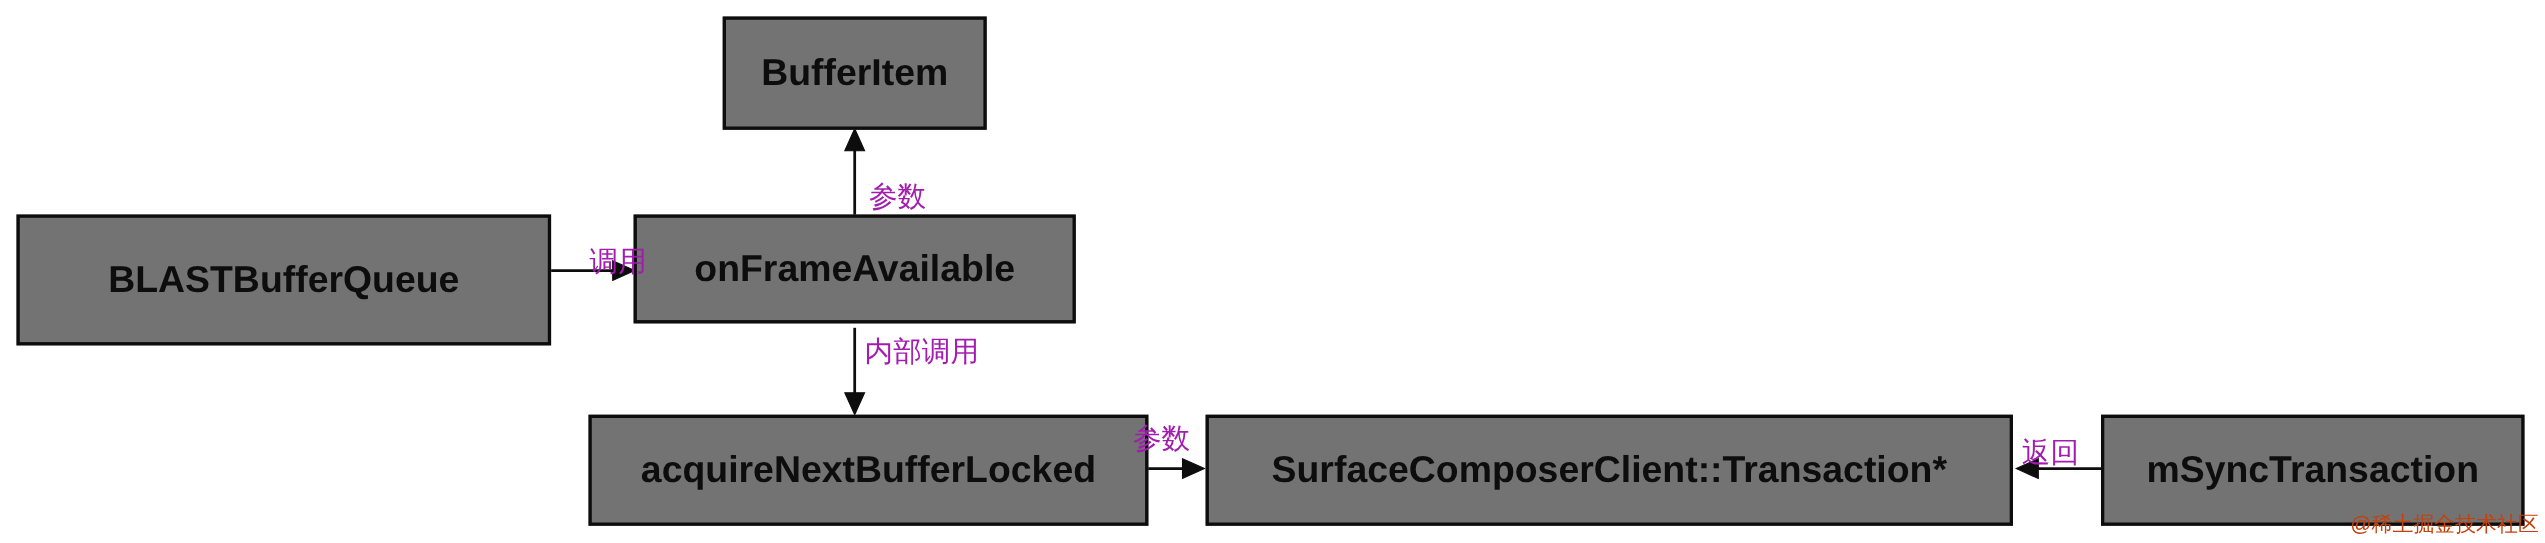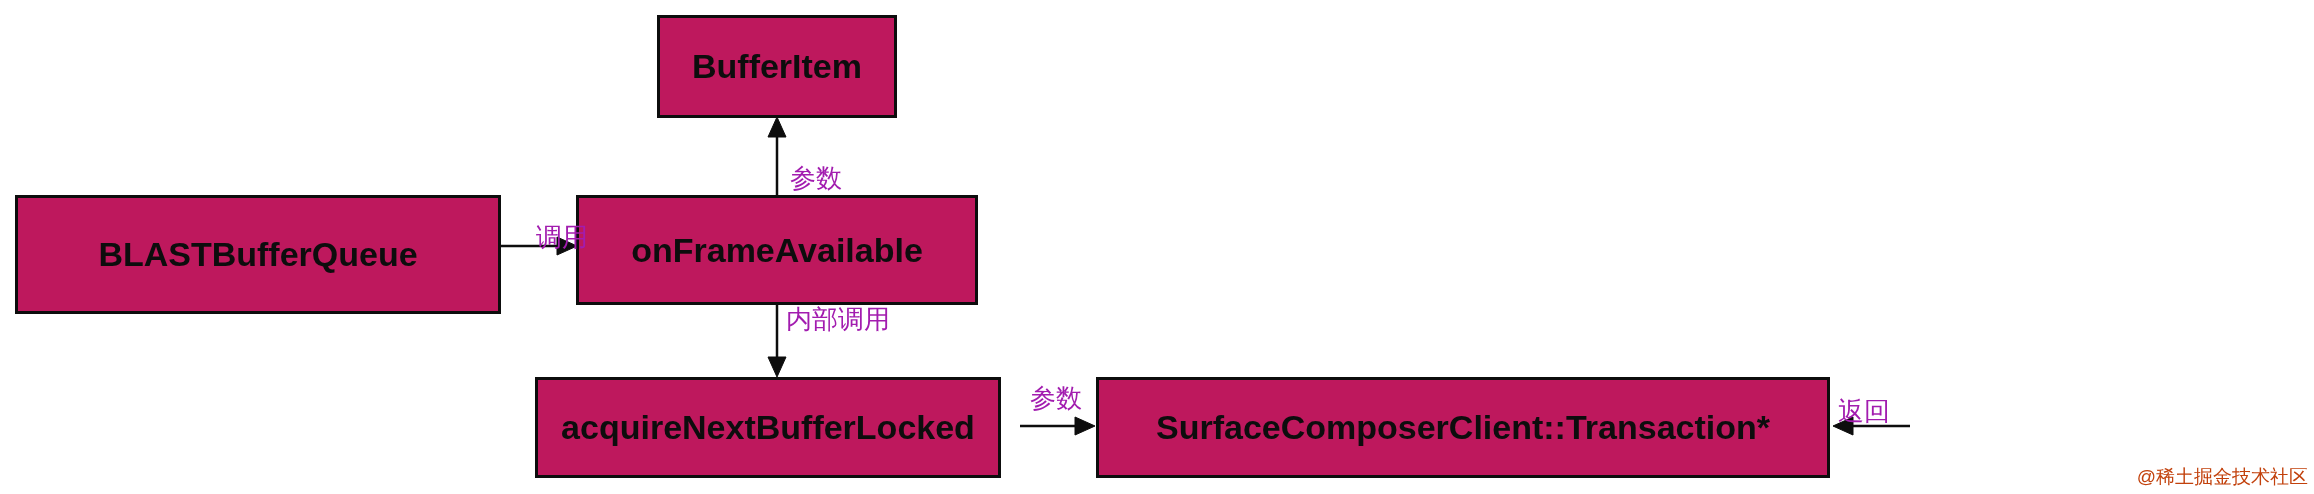--- a/index.html
+++ b/index.html
@@ -14,21 +14,21 @@
     position: relative;
     width: 2314px;
     height: 494px;
     background: #ffffff;
     overflow: hidden;
   }
   .node {
     position: absolute;
     box-sizing: border-box;
     border: 3px solid #0d0d0d;
-    background: #be185d;
+    background: #737373;
     display: flex;
     align-items: center;
     justify-content: center;
     z-index: 2;
   }
   .node-label {
     font-weight: bold;
     font-size: 34px;
     color: #0d0d0d;
     letter-spacing: 0px;
@@ -64,22 +64,22 @@
     bottom: 4px;
     font-size: 19px;
     color: #c2410c;
     z-index: 4;
     white-space: nowrap;
   }
 
   
   .n-buffer-item        { left: 657px;  top: 15px;  width: 240px; height: 103px; }
   .n-blast-buffer-queue { left: 15px;   top: 195px; width: 486px; height: 119px; }
-  .n-on-frame-available { left: 576px;  top: 195px; width: 402px; height: 110px; }
-  .n-acquire-next       { left: 535px;  top: 377px; width: 466px; height: 101px; }
+  .n-on-frame-available { left: 576px;  top: 195px; width: 402px; height: 99px; }
+  .n-acquire-next       { left: 535px;  top: 377px; width: 509px; height: 101px; }
   .n-surface-composer   { left: 1096px; top: 377px; width: 734px; height: 101px; }
   .n-m-sync-transaction { left: 1910px; top: 377px; width: 385px; height: 101px; }
 
   
   .l-call          { left: 536px;  top: 203px; margin-top: 17px; }
   .l-param-top     { left: 790px;  top: 161px; }
   .l-internal-call { left: 786px;  top: 302px; }
   .l-param-bottom  { left: 1030px; top: 381px; }
   .l-return        { left: 1838px; top: 394px; }
 </style>
@@ -129,20 +129,23 @@
   </div>
 
   <div class="node n-acquire-next">
     <span class="node-label">acquireNextBufferLocked</span>
   </div>
 
   <div class="node n-surface-composer">
     <span class="node-label">SurfaceComposerClient::Transaction*</span>
   </div>
 
+  <div class="node n-m-sync-transaction">
+    <span class="node-label">mSyncTransaction</span>
+  </div>
 
   <div class="edge-label l-call">调用</div>
   <div class="edge-label l-param-top">参数</div>
   <div class="edge-label l-internal-call">内部调用</div>
   <div class="edge-label l-param-bottom">参数</div>
   <div class="edge-label l-return">返回</div>
 
   <div class="watermark">@稀土掘金技术社区</div>
 
 </div>

